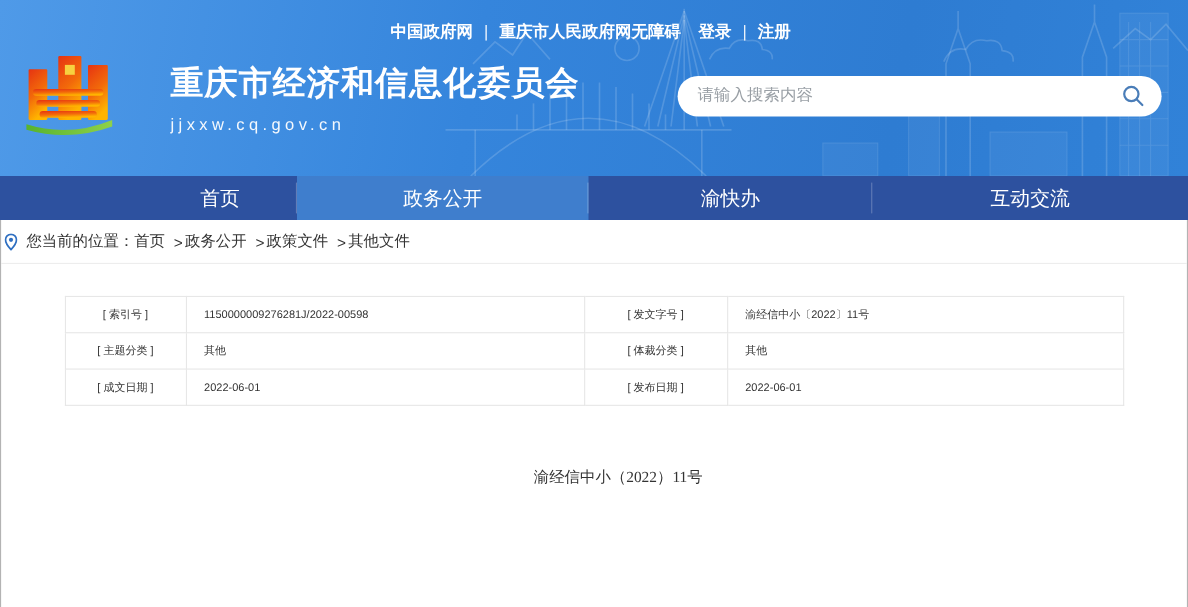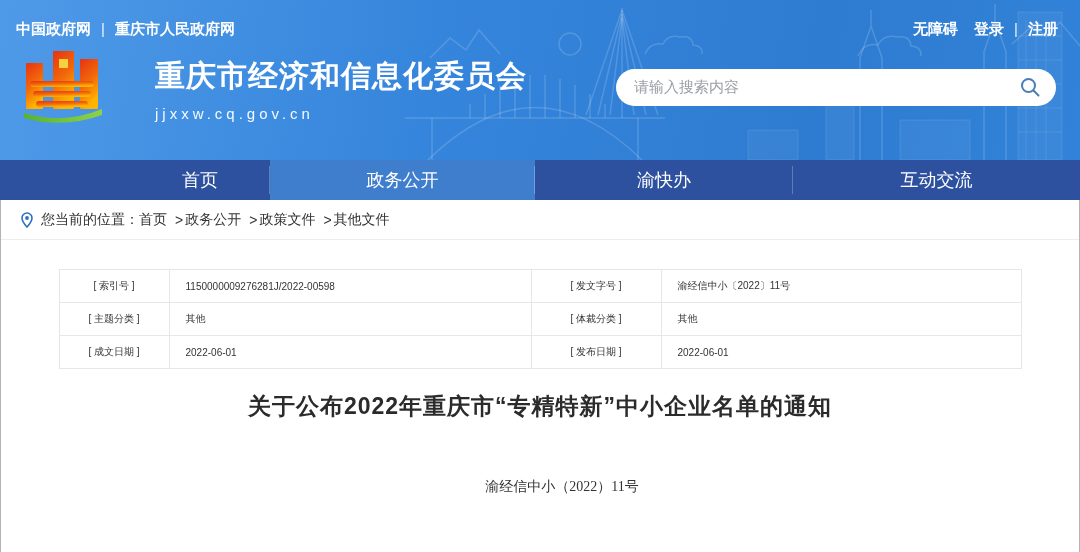--- a/index.html
+++ b/index.html
@@ -4,21 +4,21 @@
 <style>
   * { margin:0; padding:0; box-sizing:border-box; }
   body { font-family:"Liberation Sans","DejaVu Sans",sans-serif; background:#fff; }
   .page { position:relative; width:1080px; height:552px; overflow:hidden; background:#fff; }
 
   
   .banner { position:relative; height:160px;
     background:linear-gradient(100deg,#4f9ae8 0%,#3585dc 40%,#2e7cd2 75%,#3182d8 100%); overflow:hidden; }
   .banner-deco { position:absolute; inset:0; pointer-events:none; }
 
-  .top-bar { position:relative; display:flex; justify-content:space-between; align-items:center;
+  .top-bar { position:relative; display:flex; justify-content:center; align-items:center;
     padding:20px 22px 0 16px; color:#fff; font-size:15px; font-weight:600; }
   .top-bar a { color:#fff; text-decoration:none; cursor:pointer; }
   .tb-sep { margin:0 10px; font-weight:400; opacity:.9; }
   .tb-gap { display:inline-block; width:16px; }
 
   .brand-row { position:relative; display:flex; align-items:center; padding:8px 24px 0 20px;gap:39px; }
   .logo { width:86px; height:86px; flex:0 0 auto; }
   .brand-text { margin-left:10px; color:#fff; }
   .site-title { font-size:30px; font-weight:700; letter-spacing:1px; line-height:1.2; }
   .site-url { margin-top:11px; font-size:15px; letter-spacing:4px; opacity:.95; }
@@ -37,21 +37,21 @@
   .nav-item:nth-child(1){ width:270px; padding-left:130px; }
   .nav-item:nth-child(2){ width:265px; }
   .nav-item:nth-child(3){ width:258px; }
   .nav-item:nth-child(4){ flex:1; }
   .nav-item:not(:last-child)::after { content:""; position:absolute; right:0; top:15%; height:70%;
     width:1px; background:rgba(255,255,255,.25); }
   .nav-item.active { background:#3f7ecd; }
 
   
   .lower { height:352px; background:#fff; border-left:1px solid #b3b3b3; border-right:1px solid #b3b3b3; }
-  .breadcrumb { display:flex; align-items:center; padding:11px 0 10px 20px; font-size:14px; color:#333;
+  .breadcrumb { display:flex; align-items:center; padding:11px 0 10px 3px; font-size:14px; color:#333;
     border-bottom:1px solid #ededed; }
   .breadcrumb .pin { margin-right:8px; display:flex; }
   .bc-item { color:#333; cursor:pointer; }
   .bc-sep { margin:0 2px 0 8px; color:#333; }
 
   table.doc-table { width:962px; margin:29px auto 0; border-collapse:collapse; table-layout:fixed; }
   .doc-table td { border:1px solid #e7e7e7; height:33px; font-size:10px; color:#333; background:#fff; }
   .doc-table td.lbl { text-align:center; }
   .doc-table td.val { padding-left:16px; }
 
@@ -216,18 +216,17 @@
         </tr>
         <tr>
           <td class="lbl">[ 成文日期 ]</td>
           <td class="val">2022-06-01</td>
           <td class="lbl">[ 发布日期 ]</td>
           <td class="val">2022-06-01</td>
         </tr>
       </tbody>
     </table>
 
-    <h1 class="article-title">关于公布2022年重庆市“专精特新”中小企业名单的通知</h1>
 
     <div class="doc-number">渝经信中小（2022）11号</div>
 
   </div>
 </div>
 
 </body></html>

